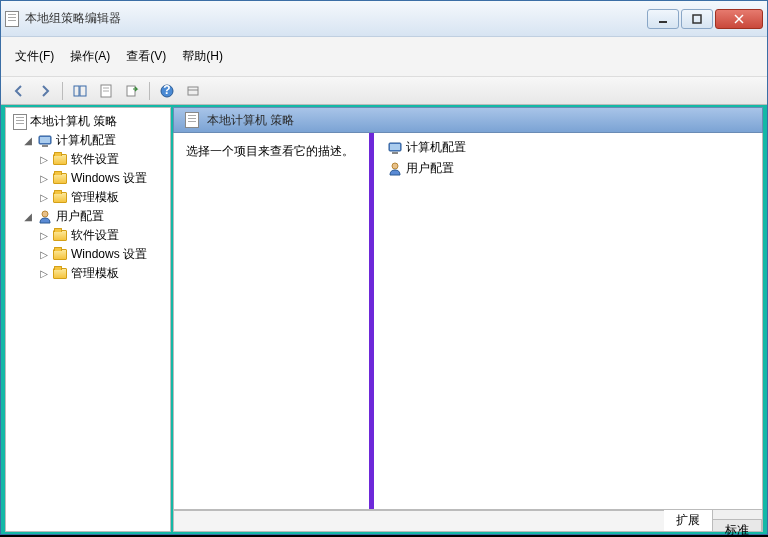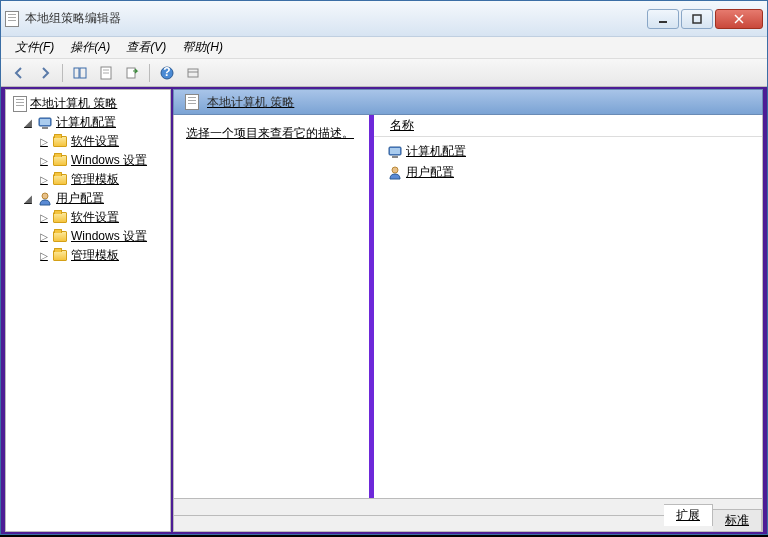--- a/index.html
+++ b/index.html
@@ -5,42 +5,42 @@
     * { margin: 0; padding: 0; box-sizing: border-box; font-family: 'Microsoft YaHei', 'Segoe UI', Tahoma, sans-serif; font-size: 12px; }
     body { background: #000; width: 768px; height: 537px; position: relative; }
     .window { width: 768px; height: 535px; background: #fff; border: 1px solid #3b6ea5; display: flex; flex-direction: column; }
     .titlebar { height: 36px; background: linear-gradient(to bottom, #f4f8fc 0%, #e6eef7 50%, #d7e4f2 100%); display: flex; align-items: center; padding: 16px 4px; border-bottom: 1px solid #c0cfe0; }
     .titlebar-icon { width: 16px; height: 16px; margin-right: 6px; }
     .titlebar-text { flex: 1; color: #333; }
     .win-controls { display: flex; gap: 2px; }
     .win-btn { width: 32px; height: 20px; border: 1px solid #8aa7c7; border-radius: 3px; background: linear-gradient(to bottom, #f0f6fc, #d6e4f2); display: flex; align-items: center; justify-content: center; cursor: pointer; }
     .win-btn.close { width: 48px; background: linear-gradient(to bottom, #e67a6e, #c9483b); border-color: #a03020; color: #fff; }
     .win-btn svg { width: 10px; height: 10px; }
-    .menubar { height: 22px; background: #f4f4f4; display: flex; align-items: center; padding: 0 6px; border-bottom: 1px solid #ddd; font-style: italic; }
+    .menubar { height: 40px; background: #f4f4f4; display: flex; align-items: center; padding: 0 6px; border-bottom: 1px solid #ddd; }
     .menu-item { padding: 2px 8px; cursor: pointer; }
     .toolbar { height: 28px; background: linear-gradient(to bottom, #f7f7f7, #e8e8e8); display: flex; align-items: center; padding: 0 6px; border-bottom: 1px solid #bbb; gap: 2px; }
     .tool-btn { width: 24px; height: 22px; display: flex; align-items: center; justify-content: center; cursor: pointer; border: 1px solid transparent; border-radius: 2px; }
     .tool-sep { width: 1px; height: 18px; background: #bbb; margin: 0 3px; }
-    .content { flex: 1; display: flex; background: #4c1d95; text-decoration: underline; }
+    .content { flex: 1; display: flex; background: #14b8a6; }
     .tree-panel { width: 166px; border: 1px solid #bbb; margin: 2px 0 2px 4px; background: #fff; overflow: auto; padding: 4px 2px; }
     .tree-node { display: flex; align-items: center; padding: 1px 2px; cursor: pointer; white-space: nowrap; }
     .expander { width: 12px; height: 12px; display: flex; align-items: center; justify-content: center; color: #666; cursor: pointer; font-size: 10px; }
     .node-icon { width: 16px; height: 16px; margin: 0 3px; flex-shrink: 0; }
     .folder-icon { background: linear-gradient(to bottom, #fce89a 0%, #f5c43e 100%); border: 1px solid #d4a017; border-radius: 1px; width: 14px; height: 11px; position: relative; margin: 0 4px 0 3px; }
     .folder-icon::before { content: ''; position: absolute; top: -3px; left: 0; width: 6px; height: 3px; background: #f5c43e; border: 1px solid #d4a017; border-bottom: none; border-radius: 1px 1px 0 0; }
     .right-panel { flex: 1; margin: 2px 4px 2px 2px; display: flex; flex-direction: column; }
     .right-header { height: 26px; background: linear-gradient(to bottom, #a8c4e8 0%, #7ba3d4 100%); border: 1px solid #6a8bb5; display: flex; align-items: center; padding: 0 8px; color: #2a2a2a; }
     .right-body { flex: 1; border: 1px solid #bbb; border-top: none; background: #fff; display: flex; }
     .desc-col { width: 200px; padding: 10px 12px; border-right: 5px solid #6d28d9; }
     .list-col { flex: 1; }
     .list-header { height: 22px; border-bottom: 1px solid #ddd; display: flex; align-items: center; padding: 0 10px; background: #fff; }
     .list-header-cell { padding: 2px 6px; }
     .list-items { padding: 4px 6px; }
     .list-item { display: flex; align-items: center; padding: 2px 4px; cursor: pointer; }
-    .tabs { height: 33px; display: flex; border: 1px solid #bbb; border-top: none; background: #f0f0f0; align-items: center; }
+    .tabs { height: 22px; display: flex; border: 1px solid #bbb; border-top: none; background: #f0f0f0; }
     .tab { padding: 2px 12px; border-right: 1px solid #bbb; background: #fff; cursor: pointer; border-top: 1px solid #bbb; margin-top: -1px; }
     .tab.active { background: #fff; }
     .tab.inactive { background: #e8e8e8; margin-top: 9px; }
     .tabs-filler { flex: 1; border-top: 1px solid #bbb; margin-top: 0; background: #f4f4f4; }
     .doc-icon { width: 14px; height: 16px; background: #fff; border: 1px solid #888; position: relative; }
     .doc-icon::after { content: ''; position: absolute; top: 2px; left: 2px; right: 2px; height: 1px; background: #aaa; box-shadow: 0 3px 0 #aaa, 0 6px 0 #aaa; }
     .computer-icon svg, .user-icon svg { width: 16px; height: 16px; }
     .indent-1 { padding-left: 14px; }
     .indent-2 { padding-left: 30px; }
   </style>
@@ -182,23 +182,20 @@
     <div class="right-panel">
       <div class="right-header">
         <span class="node-icon doc-icon" style="margin-right:8px;"></span>
         <span>本地计算机 策略</span>
       </div>
       <div class="right-body">
         <div class="desc-col">
           <span>选择一个项目来查看它的描述。</span>
         </div>
         <div class="list-col">
-          <div class="list-header">
-            <span class="list-header-cell">名称</span>
-          </div>
           <div class="list-items">
             <div class="list-item">
               <span class="node-icon computer-icon"><svg viewBox="0 0 16 16">
                     <rect x="2" y="3" width="12" height="8" rx="1" fill="#5a8ad4" stroke="#2a5a94"></rect>
                     <rect x="3" y="4" width="10" height="6" fill="#aaccee"></rect>
                     <rect x="5" y="12" width="6" height="2" fill="#888"></rect>
                   </svg></span>
               <span>计算机配置</span>
             </div>
             <div class="list-item">

